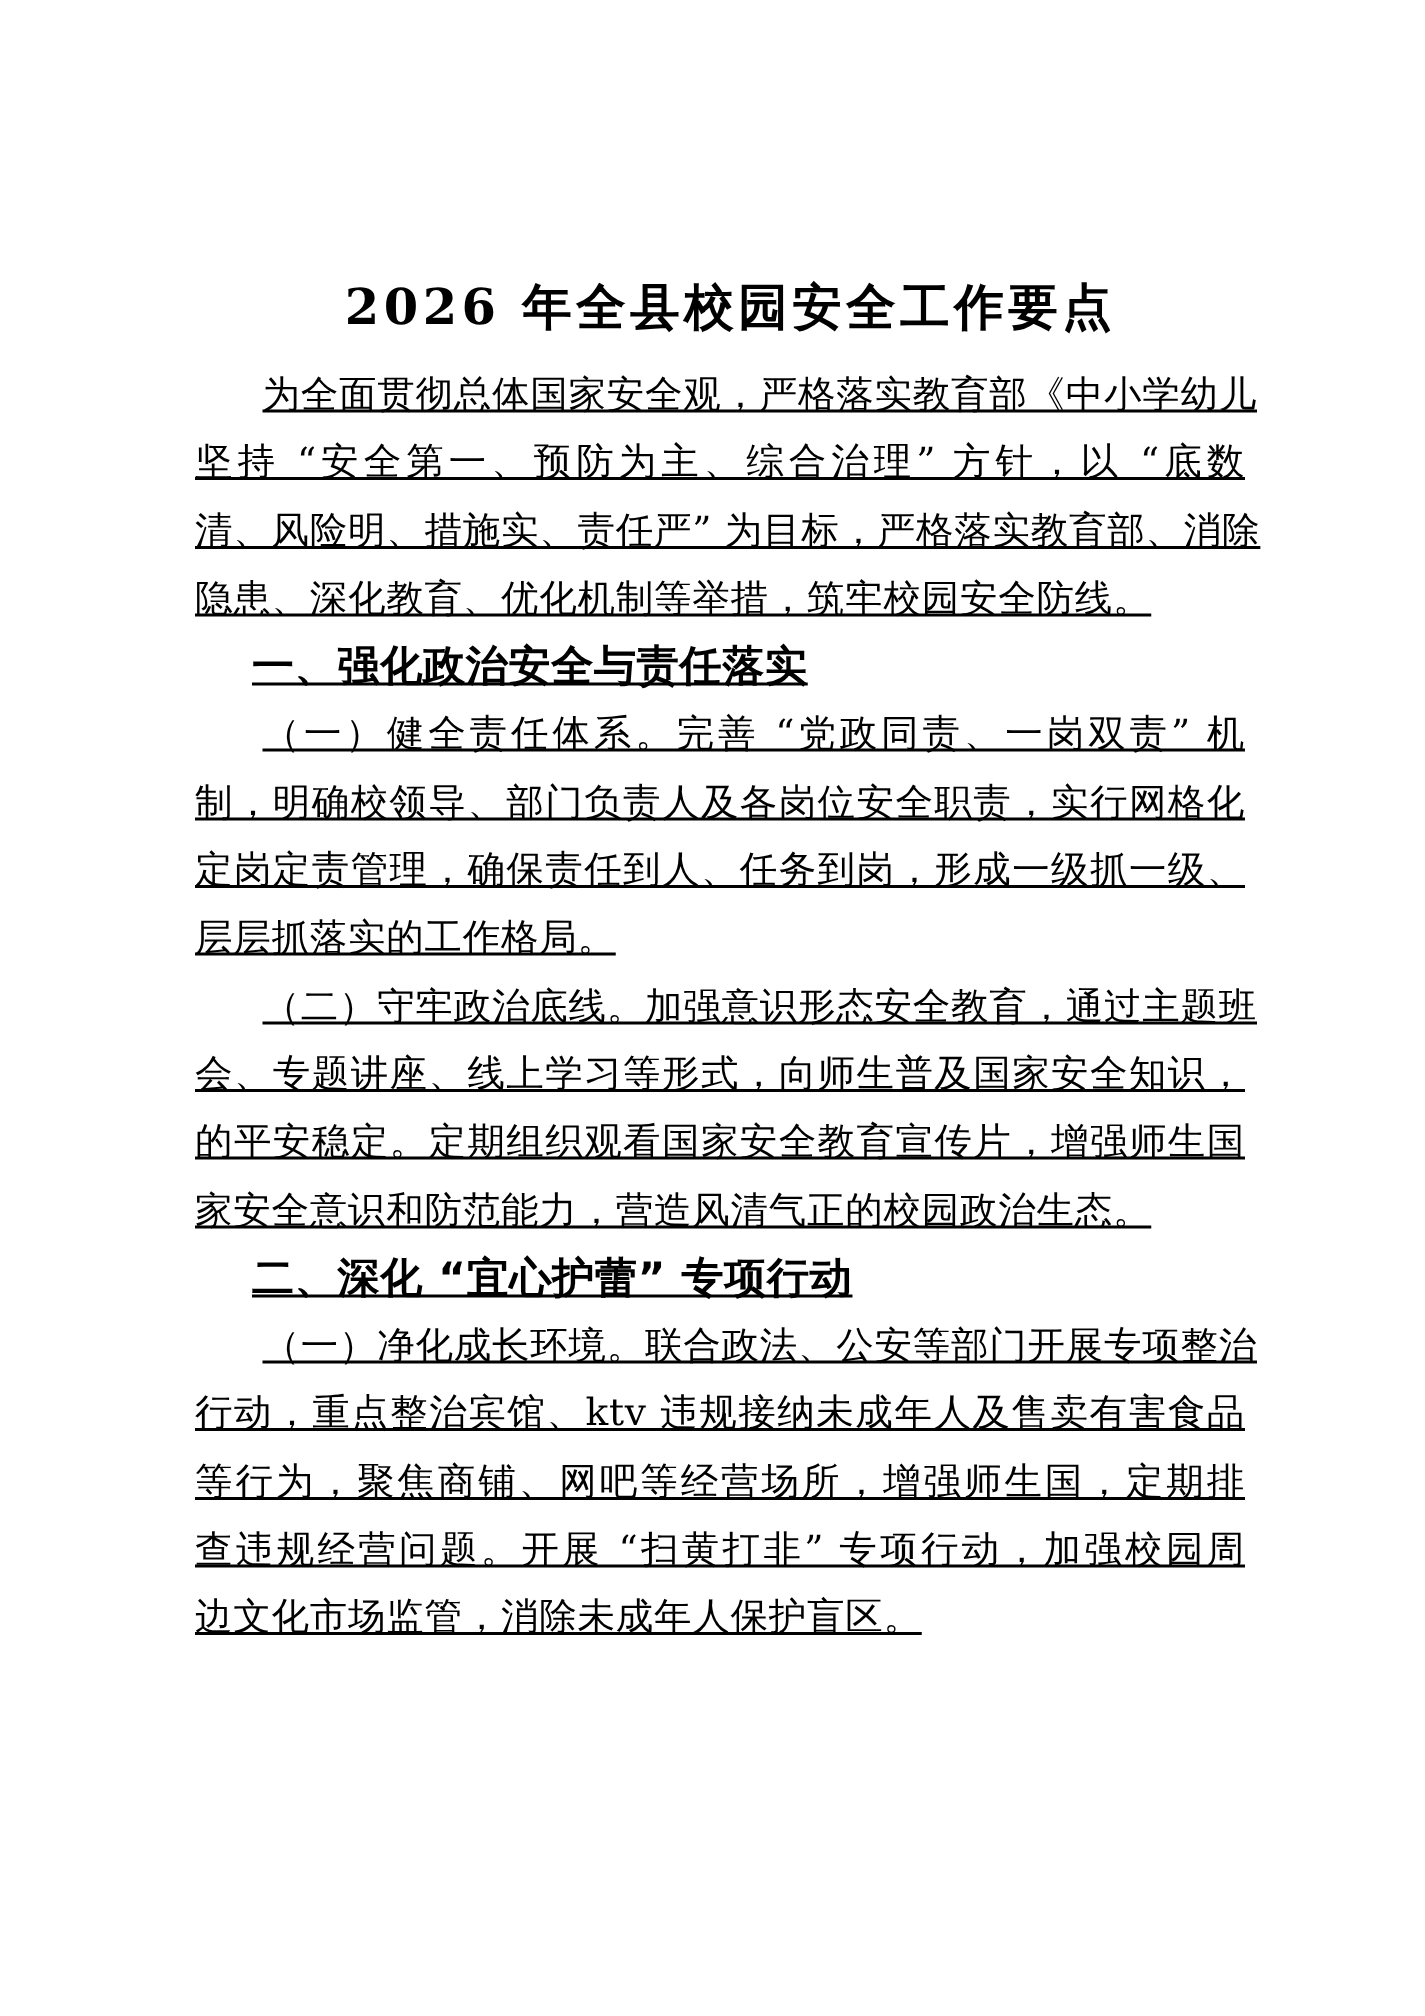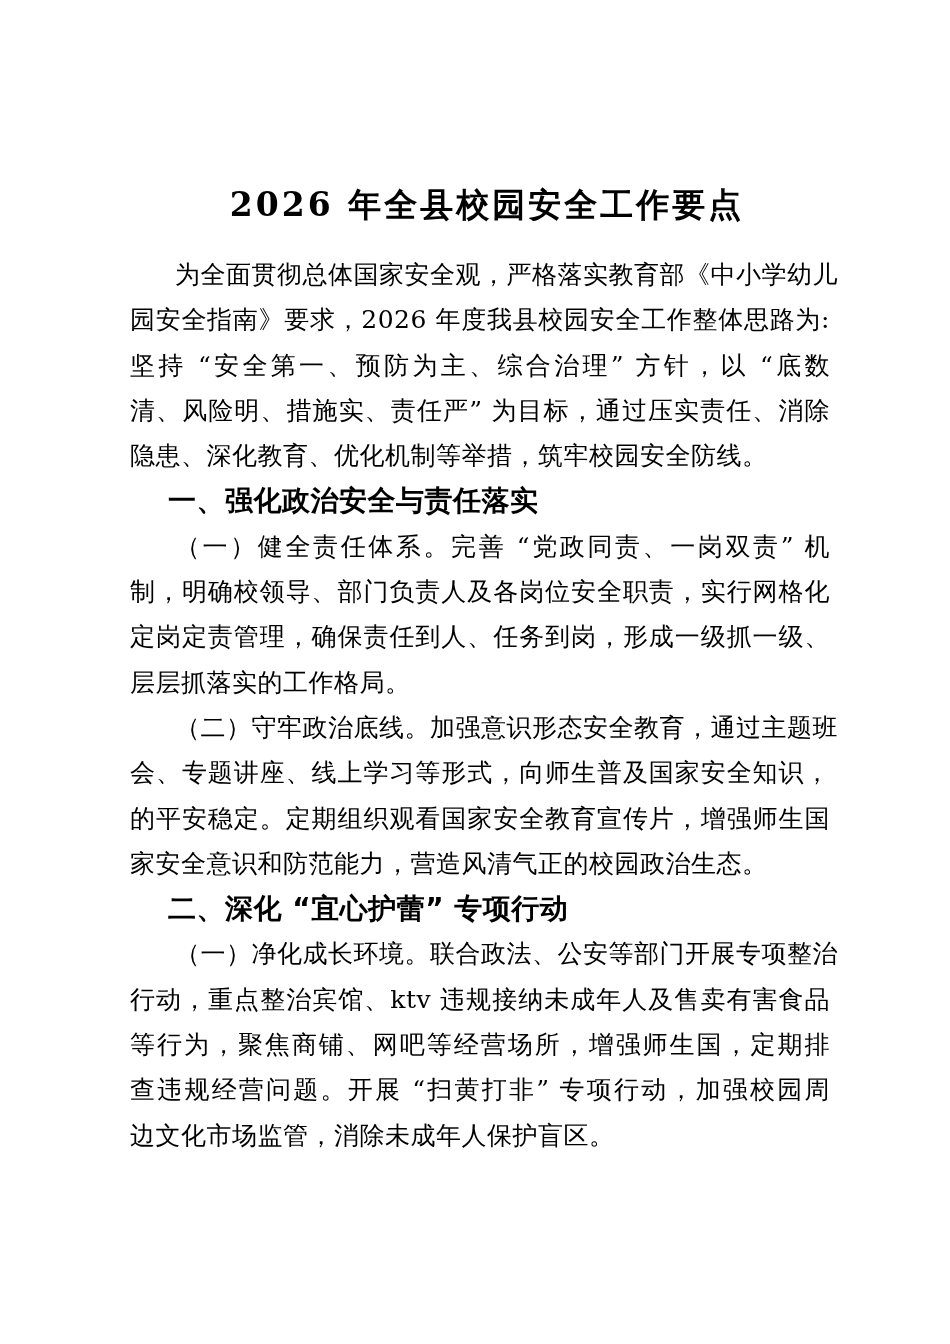--- a/index.html
+++ b/index.html
@@ -31,22 +31,23 @@
       text-align: center;
       font-size: 33px;
       font-weight: bold;
       letter-spacing: 3px;
       line-height: 50px;
       margin: 12px;
     }
     .body {
       position: absolute;
       left: 130px;
-      top: 252px;
+      top: 240px;
       width: 700px;
+      text-decoration: underline;
     }
     .line {
       height: 45.3px;
       line-height: 45.3px;
       font-size: 25px;
       white-space: nowrap;
       text-align: justify;
       text-align-last: justify;
       letter-spacing: 0.5px;
     }
@@ -67,23 +68,22 @@
 </head>
 <body>
 
 <div class="page">
   <h1 class="title">2026 年全县校园安全工作要点</h1>
 
   <div class="body">
 
     <div>
       <div class="line indent">为全面贯彻总体国家安全观，严格落实教育部《中小学幼儿</div>
-      <div class="line">园安全指南》要求，2026 年度我县校园安全工作整体思路为:</div>
       <div class="line">坚持 “安全第一、预防为主、综合治理” 方针，以 “底数</div>
-      <div class="line">清、风险明、措施实、责任严” 为目标，通过压实责任、消除</div>
+      <div class="line">清、风险明、措施实、责任严” 为目标，严格落实教育部、消除</div>
       <div class="line last">隐患、深化教育、优化机制等举措，筑牢校园安全防线。</div>
     </div>
 
     <div class="line heading">一、强化政治安全与责任落实</div>
 
     <div>
       <div class="line indent">（一）健全责任体系。完善 “党政同责、一岗双责” 机</div>
       <div class="line">制，明确校领导、部门负责人及各岗位安全职责，实行网格化</div>
       <div class="line">定岗定责管理，确保责任到人、任务到岗，形成一级抓一级、</div>
       <div class="line last">层层抓落实的工作格局。</div>

